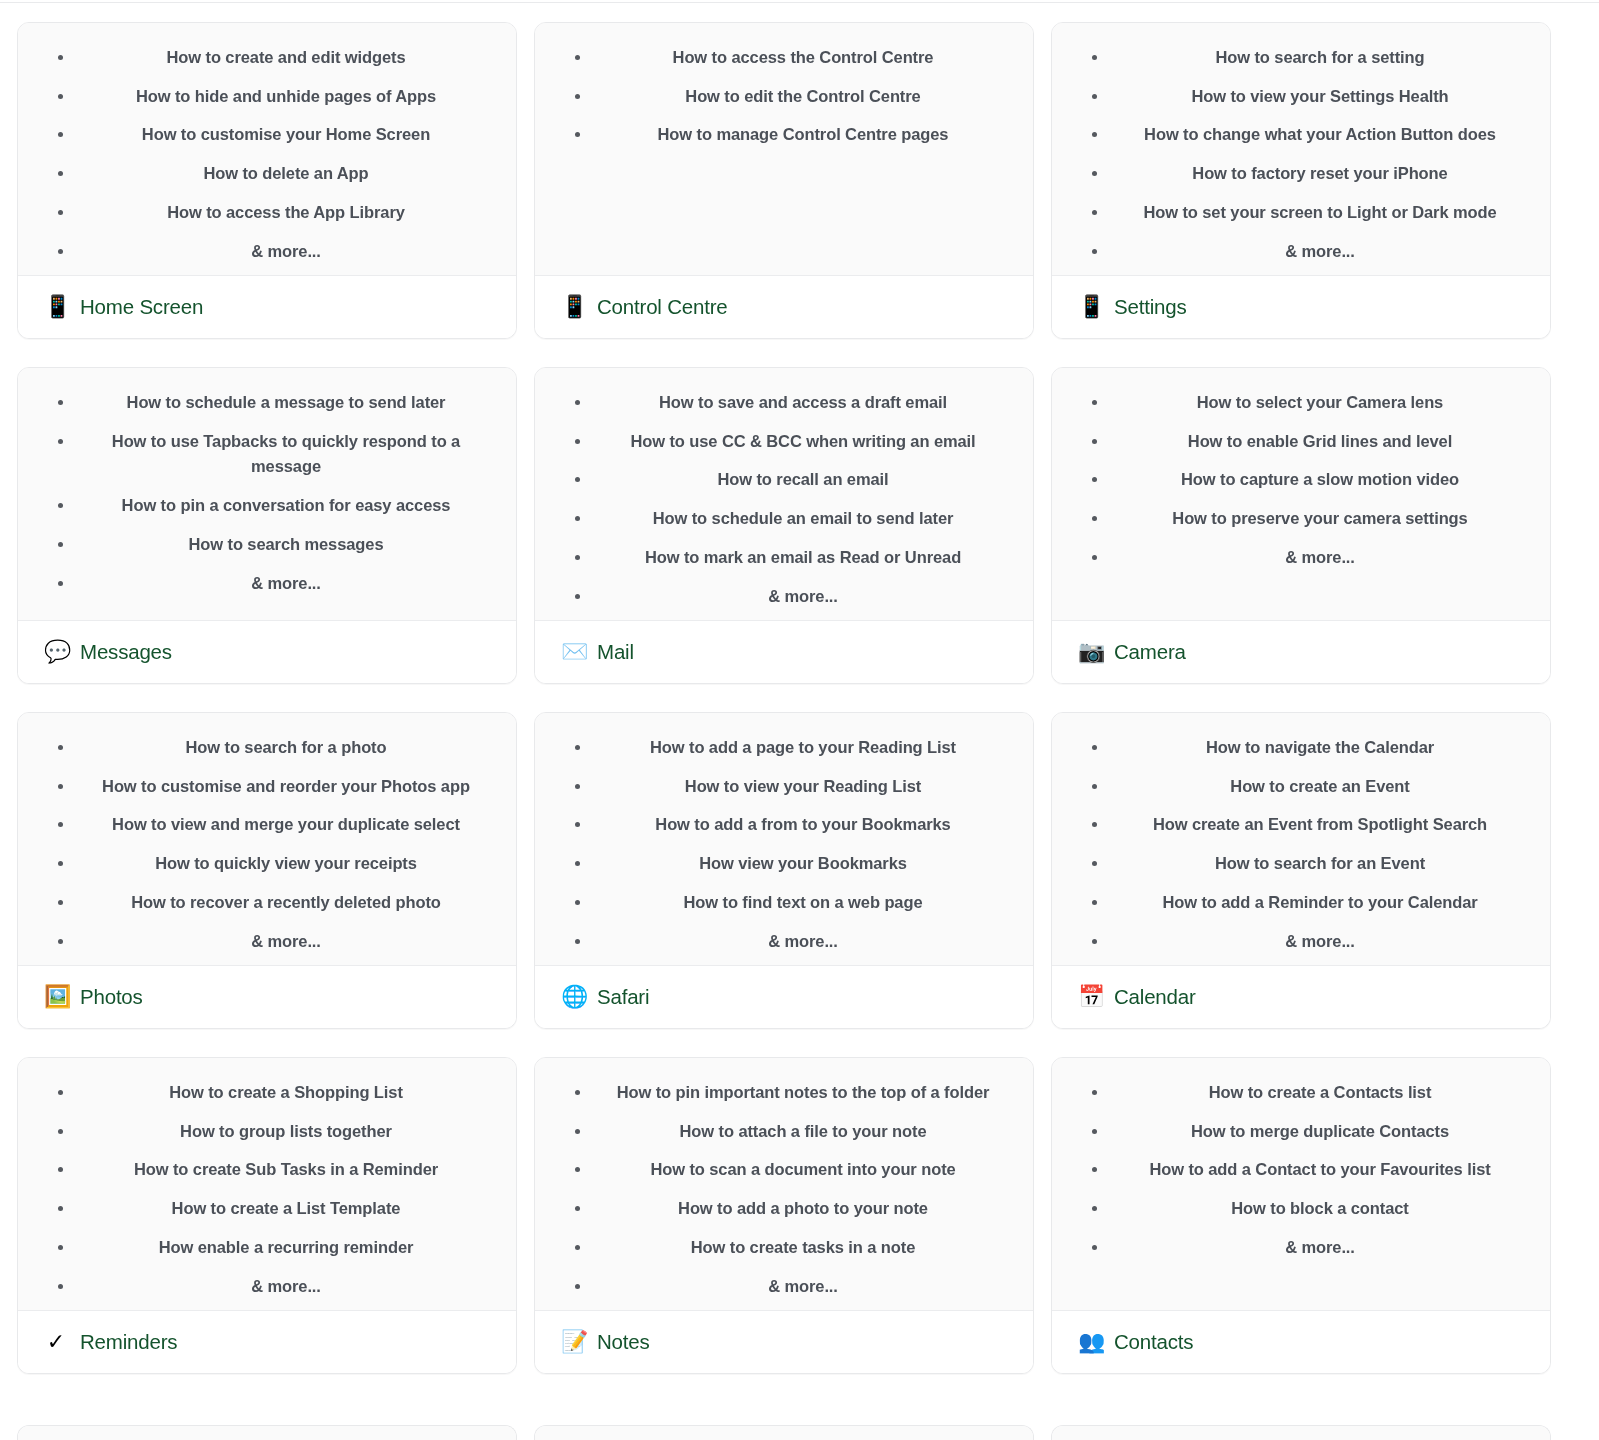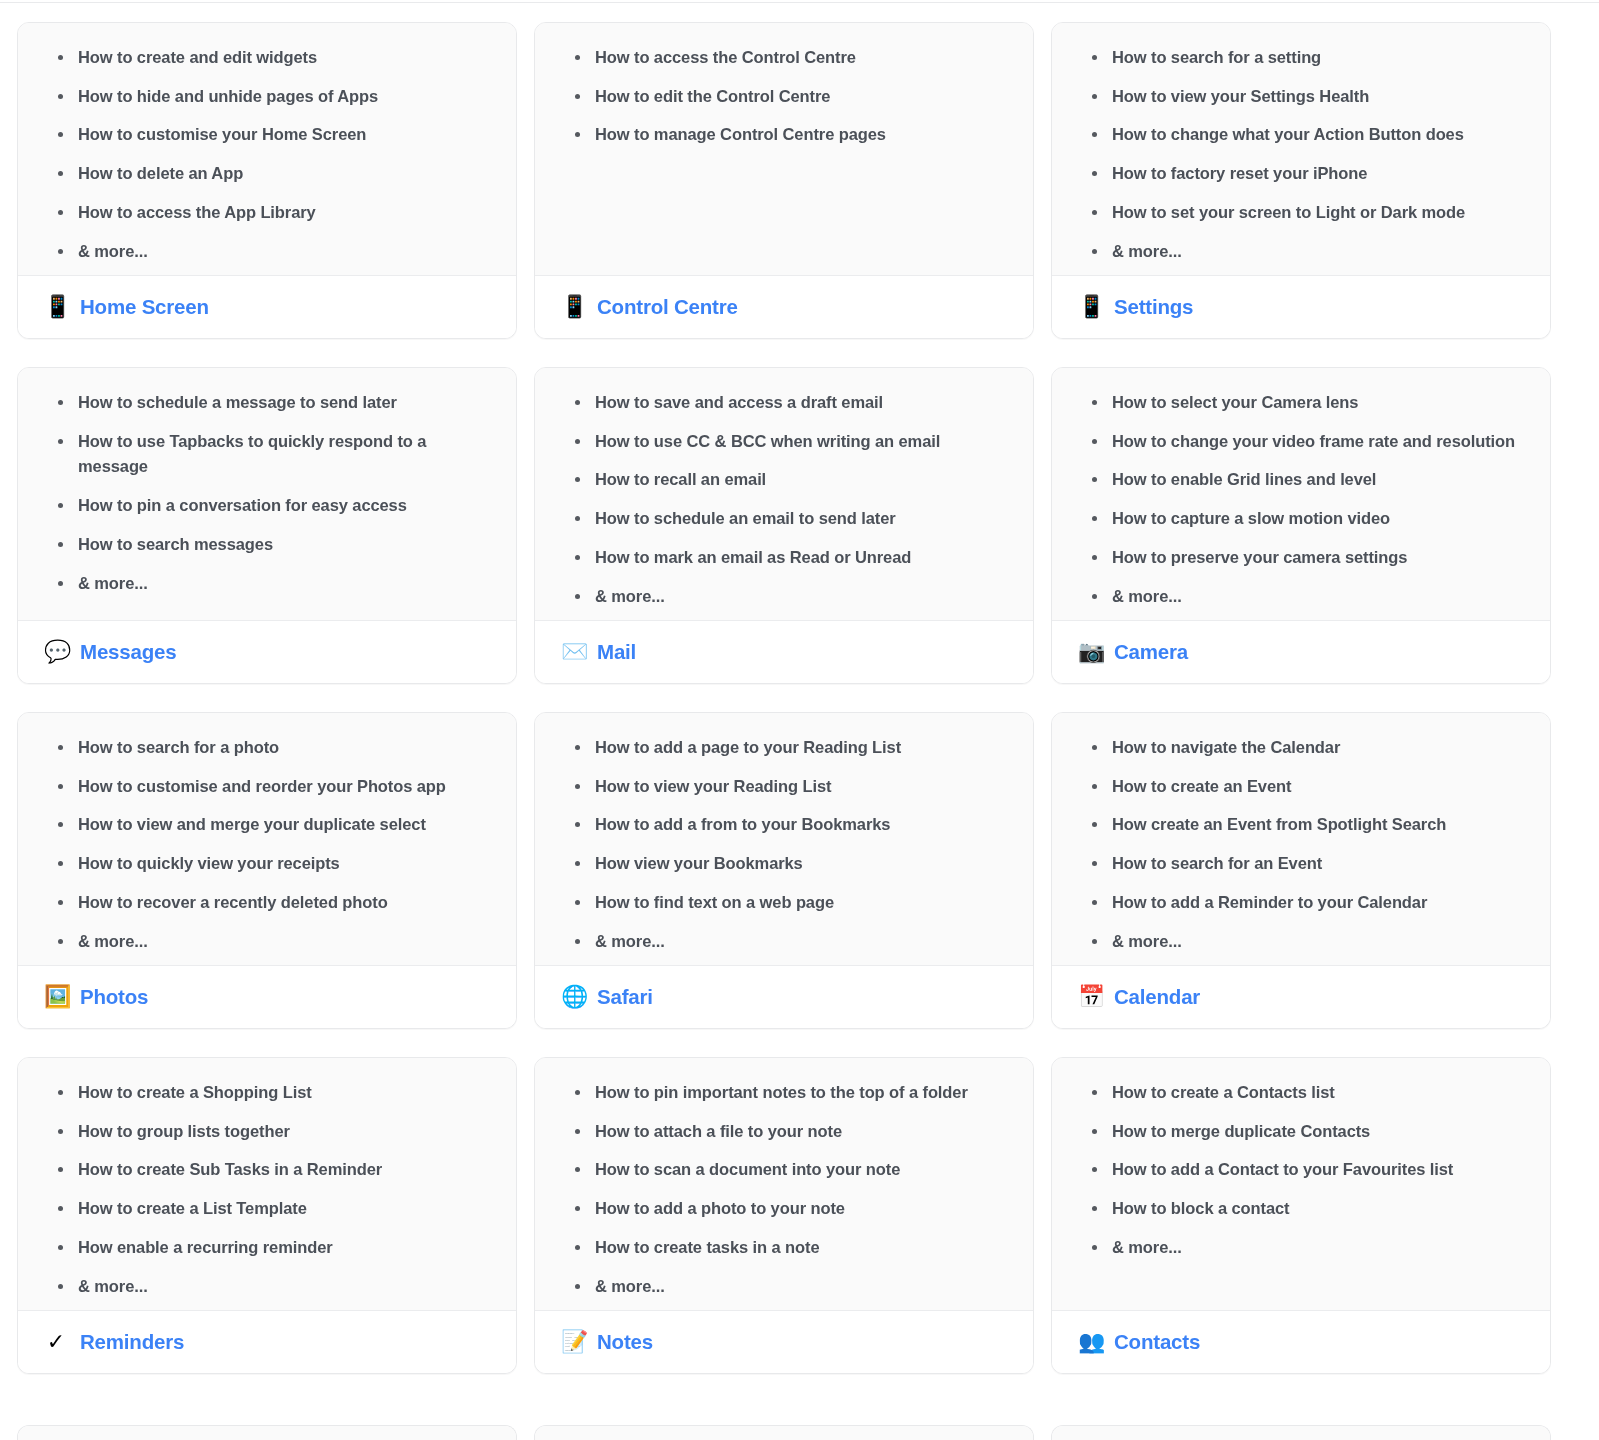--- a/index.html
+++ b/index.html
@@ -49,20 +49,21 @@
     border-bottom: 1px solid #ebecee;
     flex: 1 1 auto;
     overflow: hidden;
     padding: 22px 22px 6px 22px;
   }
 
   .card-body ul {
     list-style: none;
     margin: 0;
     padding: 0;
+    text-align: center;
   }
 
   .card-body li {
     position: relative;
     padding-left: 38px;
     margin-bottom: 13px;
     font-size: 16.5px;
     line-height: 1.56;
     font-weight: 700;
     color: #4b5058;
@@ -93,22 +94,22 @@
     font-size: 22px;
     line-height: 1;
     width: 24px;
     text-align: center;
     flex: 0 0 auto;
     font-family: "DejaVu Sans", sans-serif;
   }
 
   .card-foot .app-name {
     font-size: 20.5px;
-    font-weight: 700;
-    color: #3b82f6;
+    font-weight: 400;
+    color: #14532d;
     letter-spacing: -0.2px;
   }
 
   
   #row5 {
     position: absolute;
     top: 1425px;
     left: 17px;
     width: 1565px;
     display: grid;
@@ -201,21 +202,20 @@
       </div>
       <div class="card-foot">
         <span class="app-icon">✉️</span>
         <span class="app-name">Mail</span>
       </div>
     </div>
     <div class="card">
       <div class="card-body">
         <ul>
           <li>How to select your Camera lens</li>
-          <li>How to change your video frame rate and resolution</li>
           <li>How to enable Grid lines and level</li>
           <li>How to capture a slow motion video</li>
           <li>How to preserve your camera settings</li>
           <li>&amp; more...</li>
         </ul>
       </div>
       <div class="card-foot">
         <span class="app-icon">📷</span>
         <span class="app-name">Camera</span>
       </div>

